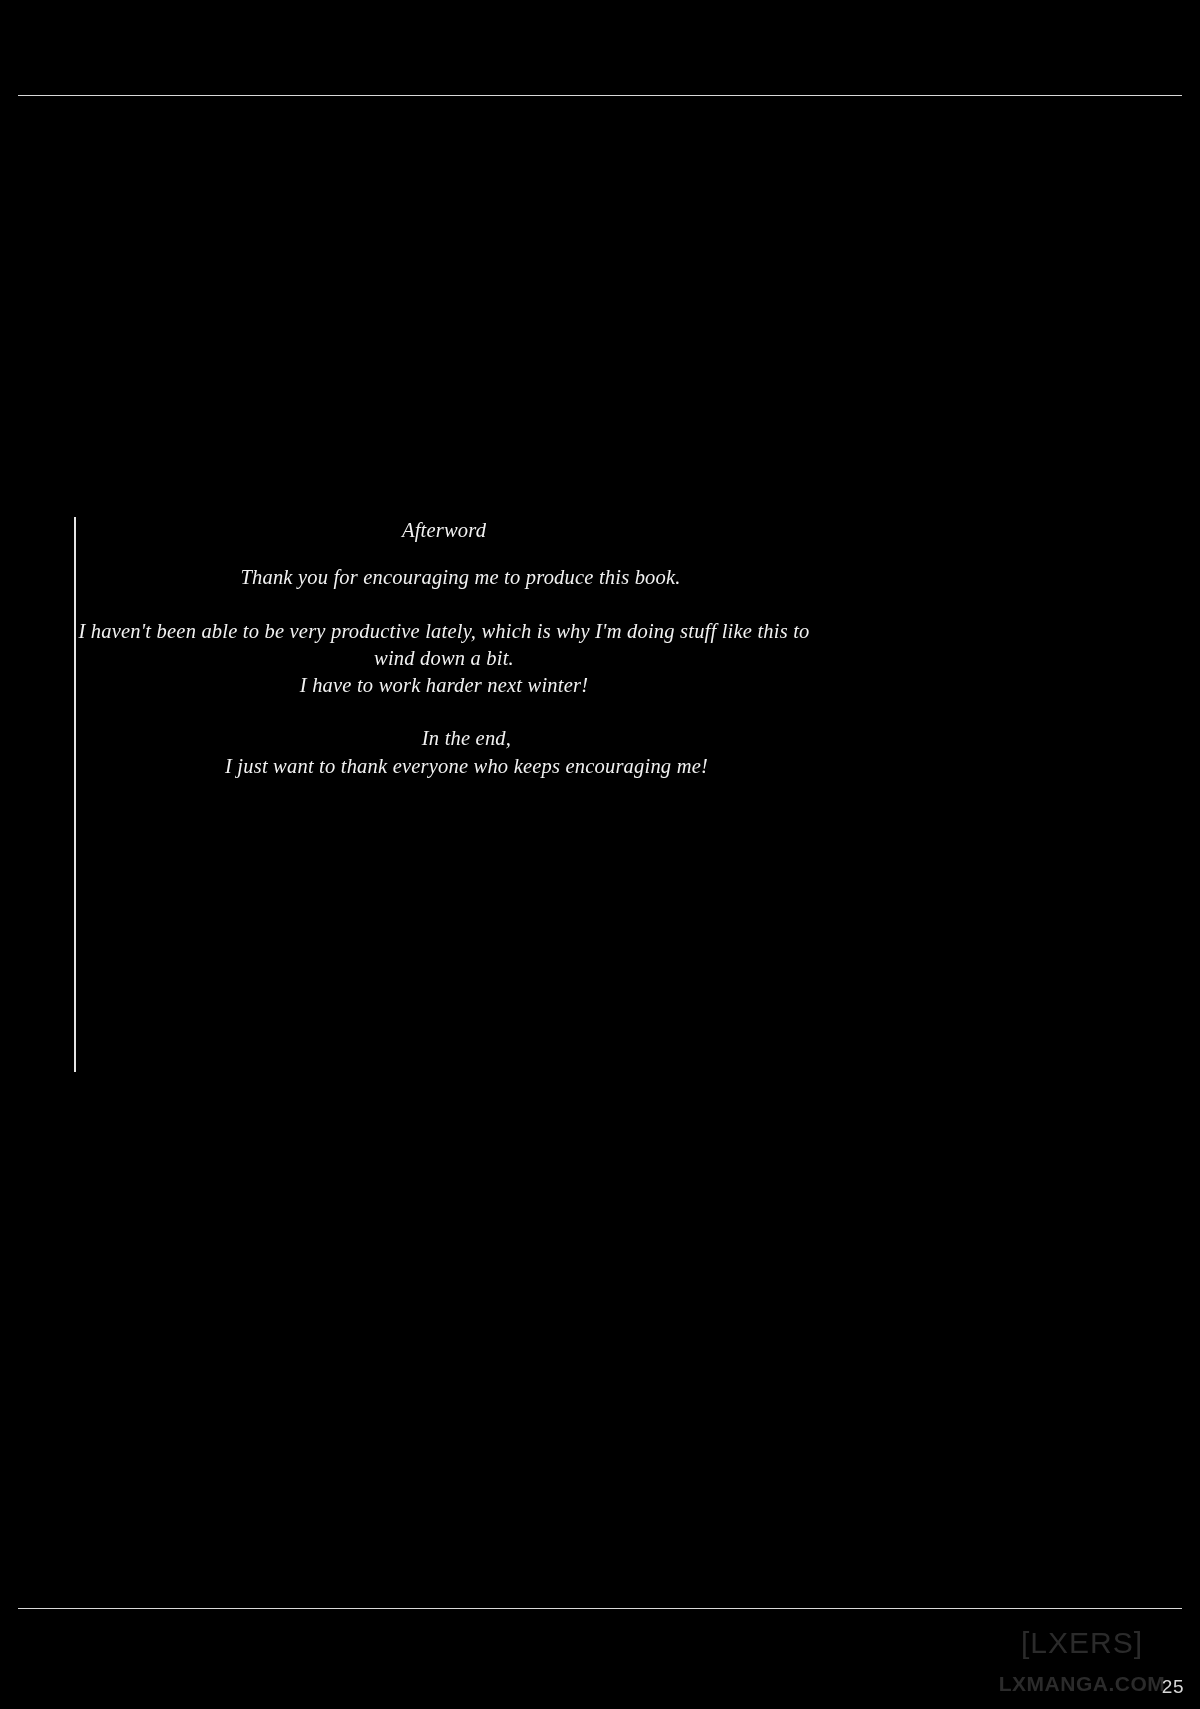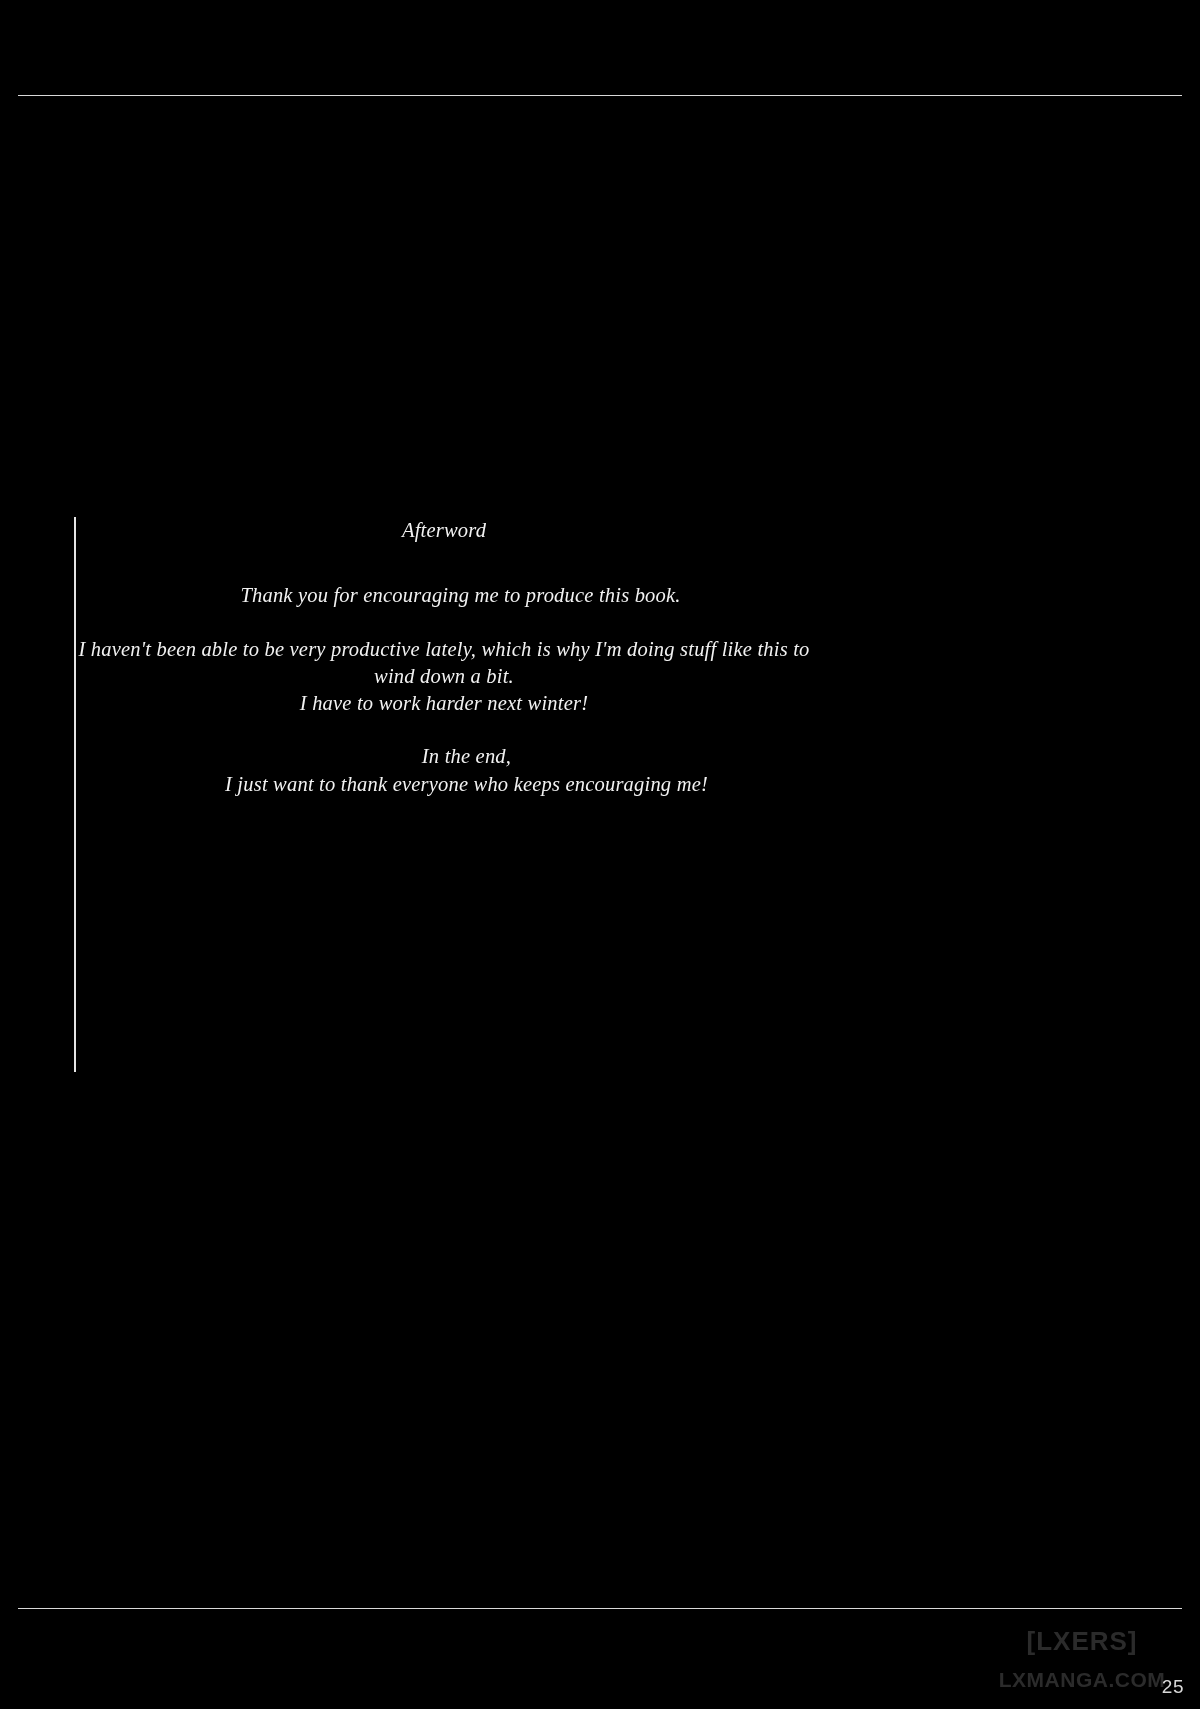--- a/index.html
+++ b/index.html
@@ -64,21 +64,21 @@
     text-align: center;
     font-style: italic;
     font-size: 20.5px;
     line-height: 1.33;
     letter-spacing: 0.2px;
     color: #f2f2f2;
   }
 
   .afterword .heading {
     display: block;
-    margin-bottom: 38px;
+    margin-bottom: 20px;
     font-size: 20.5px;
   }
 
   .afterword p {
     margin: 0 0 26px 0;
   }
   .afterword p:last-child {
     margin-bottom: 0;
     padding-left: 45px;
   }
@@ -108,22 +108,22 @@
     top: 1628px;
     width: 180px;
     text-align: center;
     font-family: "Liberation Sans", sans-serif;
     font-style: normal;
     color: #2b2b2b;
     user-select: none;
   }
   .watermark .wm-top {
     display: block;
-    font-size: 26px;
-    font-weight: bold;
+    font-size: 30px;
+    font-weight: normal;
     letter-spacing: 1px;
     line-height: 1;
   }
   .watermark .wm-bottom {
     display: block;
     font-size: 21px;
     font-weight: bold;
     letter-spacing: 0.5px;
     line-height: 1.1;
     margin-top: 14px;

